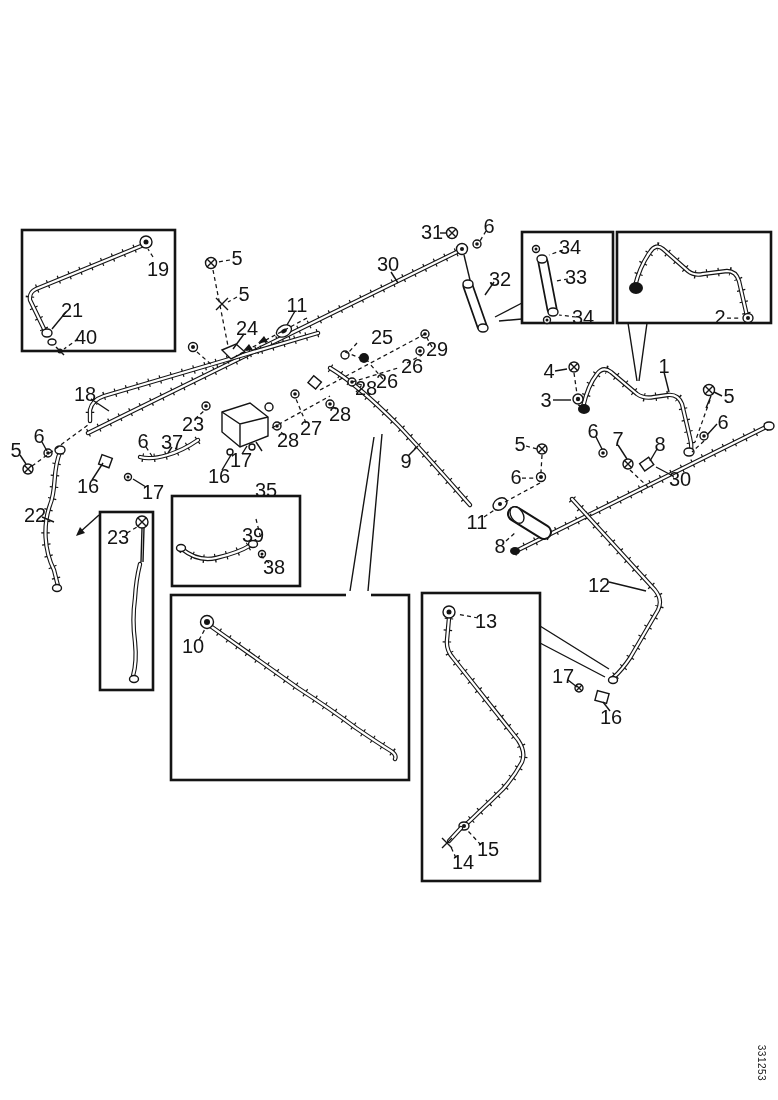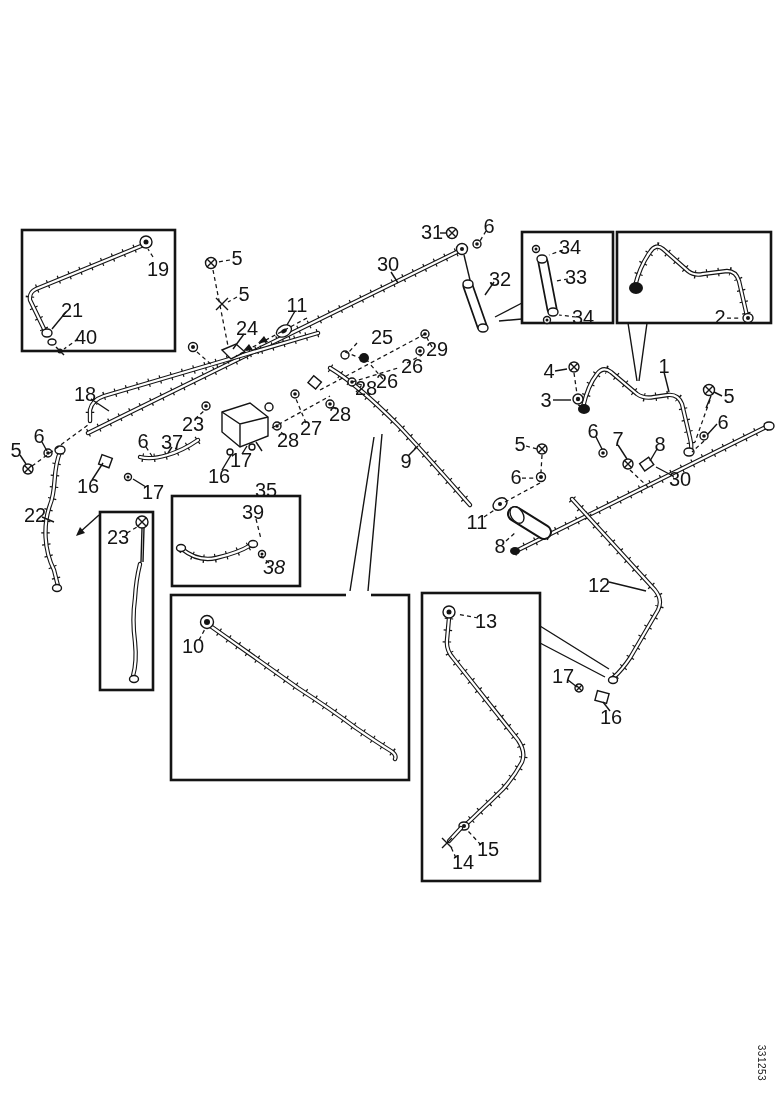--- a/index.html
+++ b/index.html
@@ -361,22 +361,22 @@
       <div class="callout" style="left: 366px; top: 388px;">28</div>
       <div class="callout" style="left: 340px; top: 414px;">28</div>
       <div class="callout" style="left: 311px; top: 428px;">27</div>
       <div class="callout" style="left: 288px; top: 440px;">28</div>
       <div class="callout" style="left: 193px; top: 424px;">23</div>
       <div class="callout" style="left: 143px; top: 441px;">6</div>
       <div class="callout" style="left: 172px; top: 442px;">37</div>
       <div class="callout" style="left: 241px; top: 460px;">17</div>
       <div class="callout" style="left: 266px; top: 455px; margin-top: 35px;">35</div>
       <div class="callout" style="left: 219px; top: 476px;">16</div>
-      <div class="callout" style="left: 253px; top: 512px;">39</div>
-      <div class="callout" style="left: 274px; top: 567px; font-style: italic;">38</div>
+      <div class="callout" style="left: 253px; top: 535px;">39</div>
+      <div class="callout" style="left: 274px; top: 567px;">38</div>
       <div class="callout" style="left: 193px; top: 646px;">10</div>
       <div class="callout" style="left: 406px; top: 461px;">9</div>
       <div class="callout" style="left: 477px; top: 522px;">11</div>
       <div class="callout" style="left: 500px; top: 546px;">8</div>
       <div class="callout" style="left: 516px; top: 477px;">6</div>
       <div class="callout" style="left: 520px; top: 444px;">5</div>
       <div class="callout" style="left: 549px; top: 371px;">4</div>
       <div class="callout" style="left: 546px; top: 400px;">3</div>
       <div class="callout" style="left: 664px; top: 366px;">1</div>
       <div class="callout" style="left: 720px; top: 317px;">2</div>

